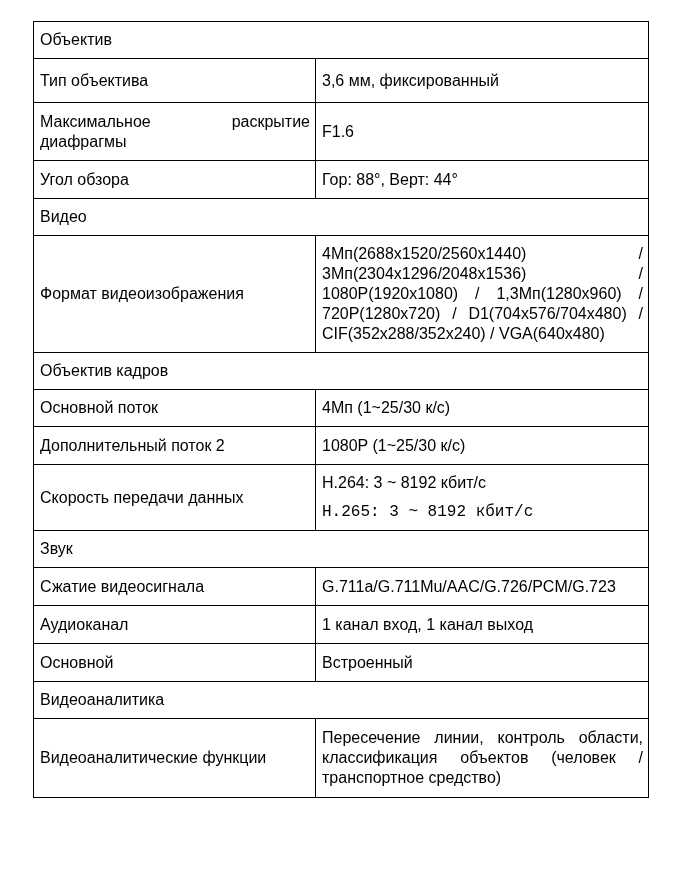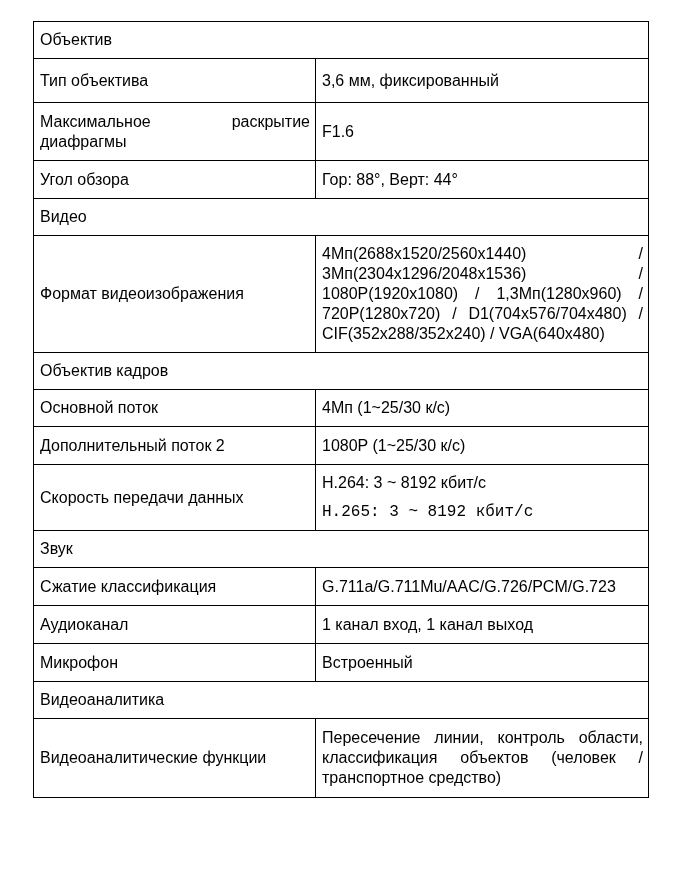--- a/index.html
+++ b/index.html
@@ -93,29 +93,29 @@
         <td class="label">Скорость передачи данных</td>
         <td class="value">
           <div class="vline">H.264: 3 ~ 8192 кбит/с</div>
           <div class="vline">H.265: 3 ~ 8192 кбит/с</div>
         </td>
       </tr>
       <tr style="height:35px">
         <td class="section" colspan="2">Звук</td>
       </tr>
       <tr style="height:38px">
-        <td class="label">Сжатие классификация</td>
+        <td class="label">Сжатие видеосигнала</td>
         <td class="value">G.711a/G.711Mu/AAC/G.726/PCM/G.723</td>
       </tr>
       <tr style="height:38px">
         <td class="label">Аудиоканал</td>
         <td class="value">1 канал вход, 1 канал выход</td>
       </tr>
       <tr style="height:38px">
-        <td class="label">Микрофон</td>
+        <td class="label">Основной</td>
         <td class="value">Встроенный</td>
       </tr>
       <tr style="height:37px">
         <td class="section" colspan="2">Видеоаналитика</td>
       </tr>
       <tr style="height:79px">
         <td class="label">Видеоаналитические функции</td>
         <td class="value justify">Пересечение линии, контроль области, классификация объектов (человек / транспортное средство)</td>
       </tr>
     </tbody>

